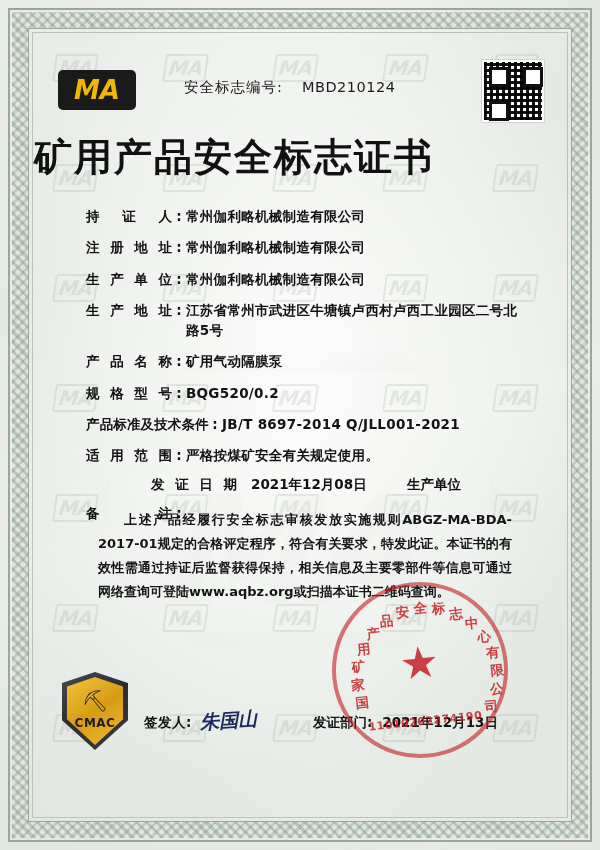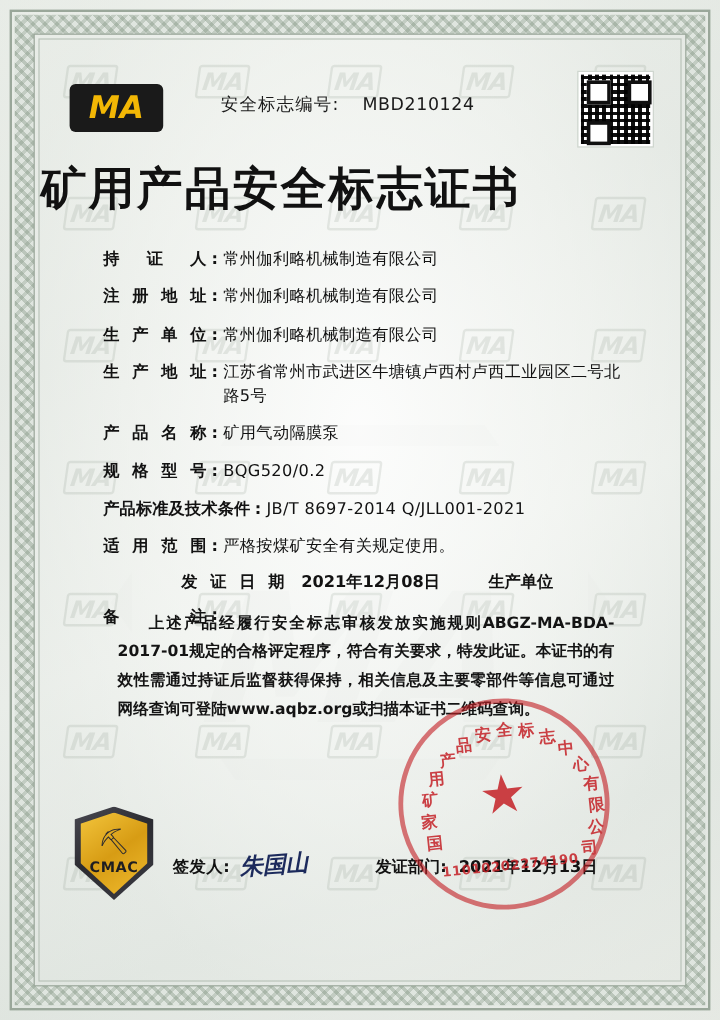--- a/index.html
+++ b/index.html
@@ -200,21 +200,21 @@
     font-weight: bold;
     letter-spacing: 0px;
   }
   .field-colon {
     flex: 0 0 14px;
     text-align: center;
     font-weight: bold;
   }
   .field-value {
     flex: 1;
-    font-weight: normal;
+    font-weight: bold;
     letter-spacing: 0.3px;
   }
 
   .date-row {
     display: flex;
     align-items: flex-start;
     margin-bottom: 11px;
     font-size: 13.5px;
     color: #121212;
     font-weight: bold;

